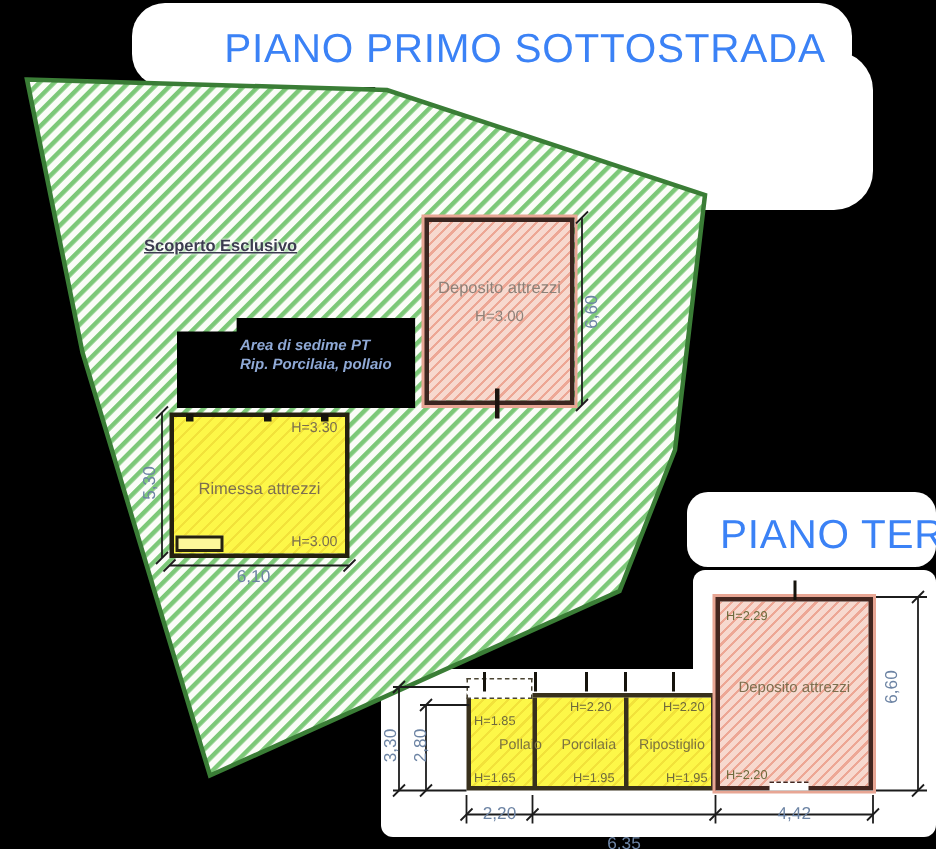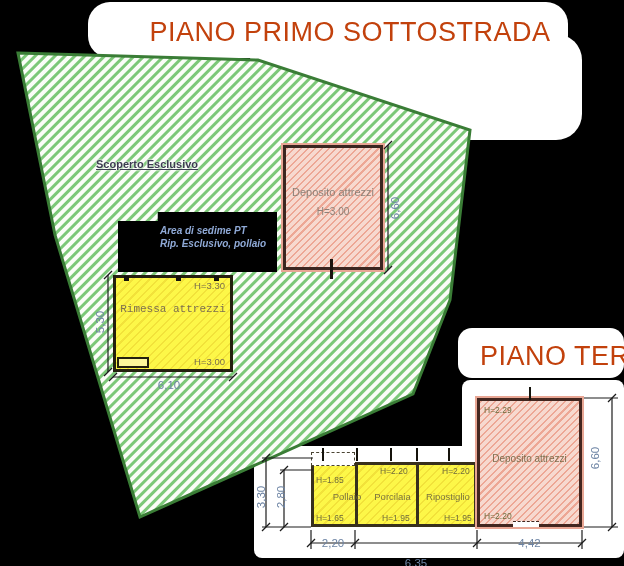--- a/index.html
+++ b/index.html
@@ -1,19 +1,19 @@
 <!DOCTYPE html>
 <html><head>
 <meta charset="utf-8">
 <style>
   html,body{margin:0;padding:0;background:#000;}
   .stage{position:relative;width:624px;height:566px;background:#000;overflow:hidden;
          font-family:"Liberation Sans",sans-serif;}
   .blob{position:absolute;background:#ffffff;}
-  .title{position:absolute;color:#c2410c;font-size:27px;letter-spacing:.5px;white-space:nowrap;
+  .title{position:absolute;color:#3b82f6;font-size:27px;letter-spacing:.5px;white-space:nowrap;
          text-shadow:0 0 2px #ffffff;}
   .lot-label{position:absolute;font-size:11px;font-weight:600;color:#3c3c50;
              text-decoration:underline;text-shadow:0 0 2px #fff,0 0 2px #fff;white-space:nowrap;}
   .footprint{position:absolute;left:118px;top:212px;width:159px;height:60px;background:#000;
              clip-path:polygon(0 15%,25% 15%,25% 0,100% 0,100% 100%,0 100%);}
   .footprint-text{position:absolute;left:50px;top:16px;color:#8fa9d6;font-size:10px;font-weight:bold;
                   line-height:13px;white-space:nowrap;}
   .bld{position:absolute;box-sizing:border-box;}
   .pinkfill{background:repeating-linear-gradient(135deg,#eda795 0 1.5px,#f7d9cf 1.5px 5px);
             border:3px solid #3b2620;box-shadow:0 0 0 2px #e8a694;}
@@ -49,31 +49,31 @@
       </pattern>
     </defs>
     <polygon points="18,53 258,60 470,130 450,300 413,394 140,517 55,235" fill="url(#greenHatch)" stroke="#3a7d36" stroke-width="3"></polygon>
   </svg>
 
   <div class="lot-label" style="left:96px;top:158px;">Scoperto Esclusivo</div>
 
   <div class="footprint"></div>
   <div class="footprint-text" style="left:160px;top:224px;font-style:italic;">
     <div>Area di sedime PT</div>
-    <div>Rip. Esclusivo, pollaio</div>
+    <div>Rip. Porcilaia, pollaio</div>
   </div>
 
   <div class="bld pinkfill" style="left:283px;top:145px;width:100px;height:125px;">
     <div class="roomname" style="left:0;right:0;top:38px;text-align:center;color:#8d8178;">Deposito attrezzi</div>
     <div class="hlabel" style="left:0;right:0;top:58px;text-align:center;color:#8d8178;font-size:10px;">H=3.00</div>
     <div style="position:absolute;left:44px;bottom:-12px;width:3px;height:20px;background:#1c140f;"></div>
   </div>
 
   <div class="bld yellowfill" style="left:113px;top:275px;width:120px;height:97px;">
-    <div class="roomname" style="left:0;right:0;top:25px;text-align:center;color:#7d6f50;font-family:Liberation Mono, monospace;">Rimessa attrezzi</div>
+    <div class="roomname" style="left:0;right:0;top:42px;text-align:center;color:#7d6f50;">Rimessa attrezzi</div>
     <div class="hlabel" style="right:5px;top:2px;font-size:9.5px;">H=3.30</div>
     <div class="hlabel" style="right:5px;bottom:2px;font-size:9.5px;">H=3.00</div>
     <div style="position:absolute;left:1px;bottom:1px;width:32px;height:11px;background:#fdf79a;border:2.5px solid #24200f;box-sizing:border-box;"></div>
     <div class="sq" style="left:8px;top:-2px;"></div>
     <div class="sq" style="left:60px;top:-2px;"></div>
     <div class="sq" style="left:98px;top:-2px;"></div>
   </div>
 
   <div class="dim rot" style="left:81px;top:315px;width:40px;height:14px;">5,30</div>
   <div class="dim" style="left:145px;top:379px;width:48px;">6,10</div>

